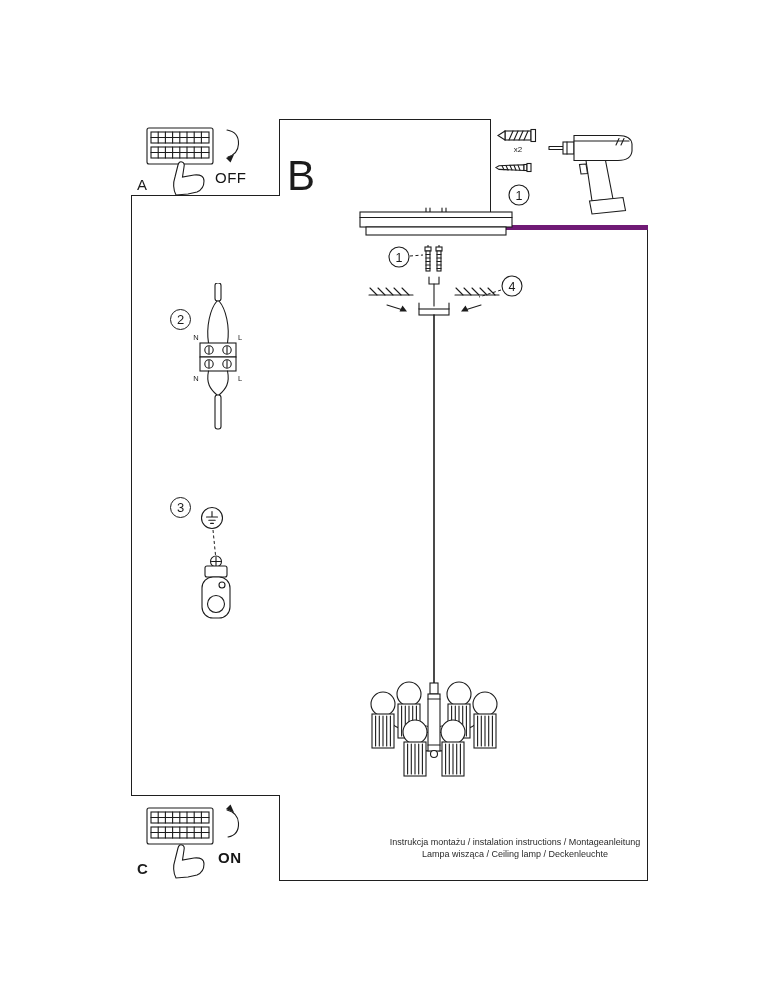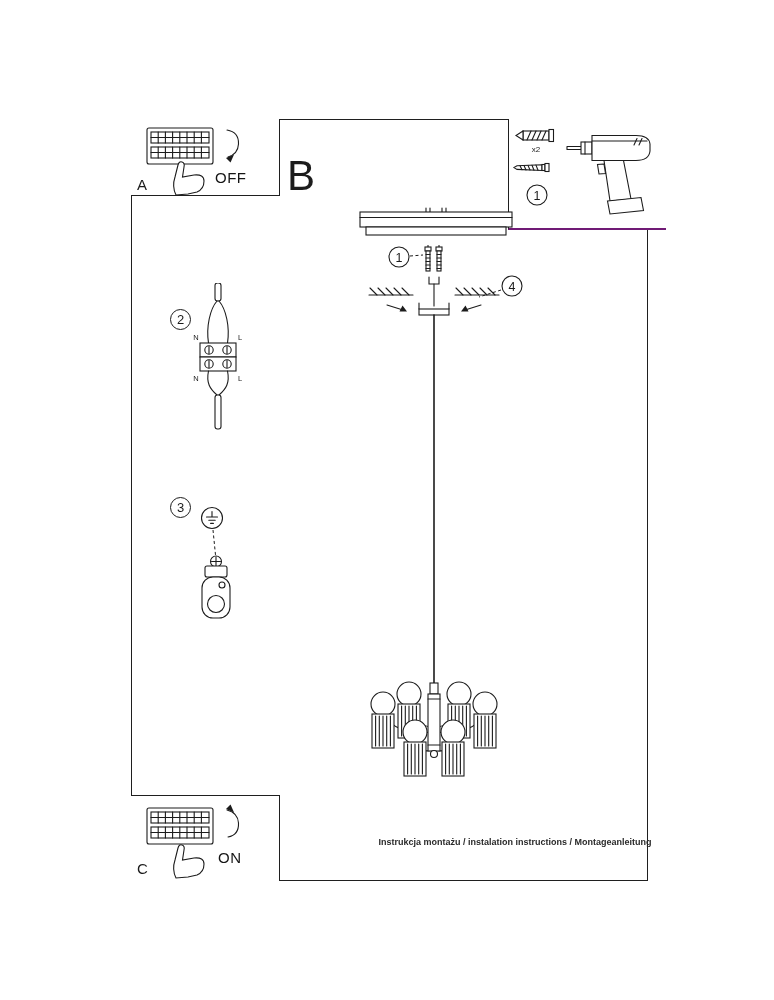--- a/index.html
+++ b/index.html
@@ -10,32 +10,32 @@
   }
   .abs { position:absolute; }
   #frame {
     left:131px; top:119px; width:517px; height:762px;
     border:1px solid #1f1f1f; background:#fff;
   }
   .panel { background:#fff; }
   #box-a { left:131px; top:119px; width:149px; height:77px;
     border-right:1px solid #1f1f1f; border-bottom:1px solid #1f1f1f; }
   #box-tools { left:490px; top:119px; width:158px; height:111px;
-    border-left:1px solid #1f1f1f; border-bottom:2px solid #701a75;margin-left:18px; }
+    border-left:1px solid #1f1f1f; border-bottom:5px solid #701a75; }
   #box-c { left:131px; top:795px; width:149px; height:86px;
-    border-right:1px solid #1f1f1f; border-top:1px solid #1f1f1f; }
+    border-right:1px solid #1f1f1f; border-top:1px solid #1f1f1f;font-weight:bold; }
   .corner-letter { font-size:15px; color:#1c1c1c; }
   .state-label { font-size:15px; letter-spacing:0.5px; color:#151515; }
   #letter-b { left:287px; top:155px; font-size:42px; line-height:1; font-weight:400; }
   .circ {
     width:21px; height:21px; border:1.3px solid #1c1c1c; border-radius:50%;
     font-size:13px; line-height:20px; text-align:center; background:#fff;
   }
   #footer { left:310px; top:837px; width:410px; text-align:center;
-    font-size:9px; line-height:11.5px; color:#2a2a2a;font-weight:bold; }
+    font-size:9px; line-height:11.5px; color:#2a2a2a; }
   svg { display:block; }
   svg text { font-family:"Liberation Sans", sans-serif; fill:#1c1c1c; }
   .ln { stroke:#1c1c1c; stroke-width:1.1; fill:none; stroke-linecap:round; }
   .fw { fill:#ffffff; stroke:#1c1c1c; stroke-width:1.1; }
   .dash { stroke:#1c1c1c; stroke-width:1; stroke-dasharray:3,2.5; fill:none; }
   .thick { stroke-width:1.6; }
 </style>
 </head>
 <body>
 
@@ -254,13 +254,14 @@
       <path class="ln" d="M97,41 Q108,39 107.5,27 Q107,17 96,14"></path>
       <polygon fill="#1c1c1c" points="95,13 103,16.5 99.5,8.5"></polygon>
     </g>
   </svg>
   <span class="abs state-label" style="left:87px; top:53px;">ON</span>
   <span class="abs corner-letter" style="left:6px; top:64px;">C</span>
 </div>
 
 <div class="abs" id="footer">
   <div>Instrukcja montażu / instalation instructions / Montageanleitung</div>
+  <div>Lampa wisząca / Ceiling lamp / Deckenleuchte</div>
 </div>
 
 </body></html>

